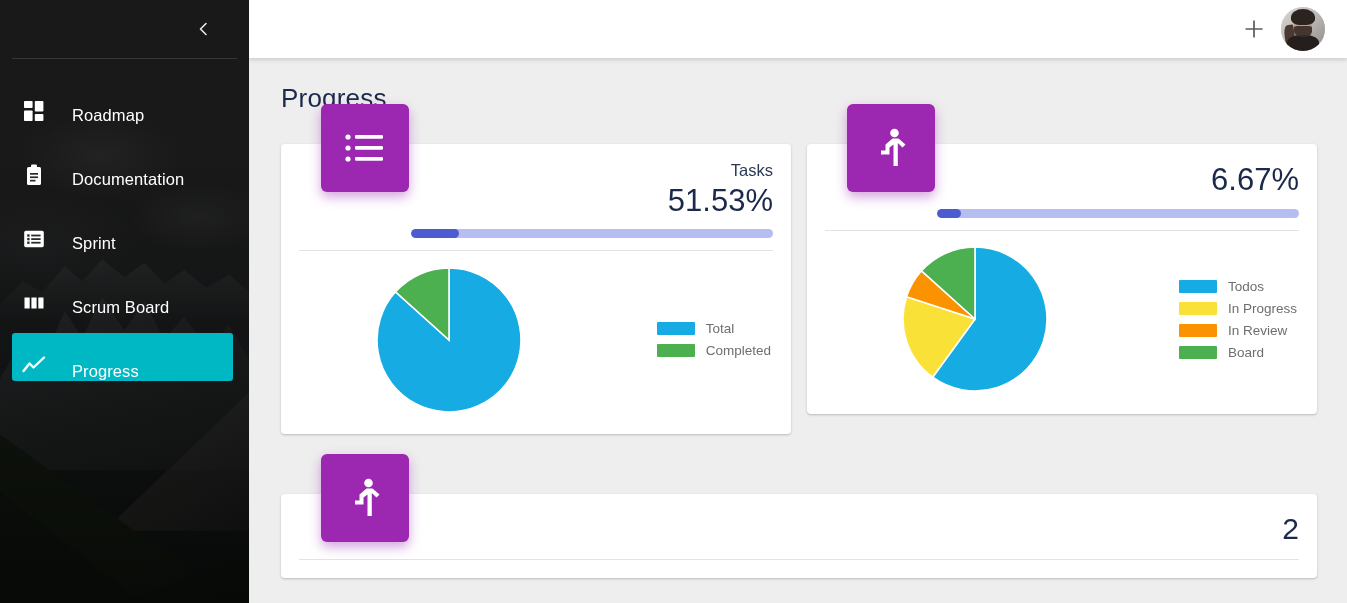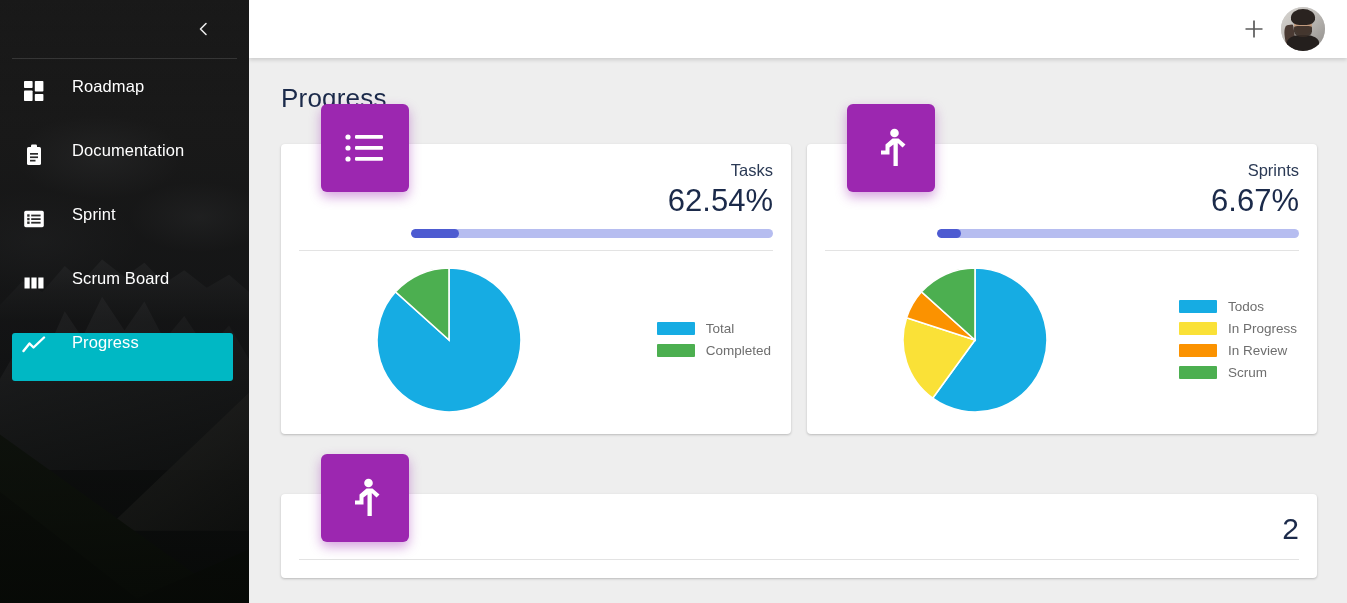--- a/index.html
+++ b/index.html
@@ -85,21 +85,21 @@
 
   .sb-divider {
     height: 1px;
     margin: 0 12px;
     background: rgba(255,255,255,0.13);
   }
 
   .sb-nav { padding-top: 18px; }
   .sb-item {
     position: relative;
-    display: flex; align-items: flex-start;
+    display: flex; align-items: flex-end;
     height: 48px;
     margin: 0 16px 16px 12px;
     padding-left: 8px;
     border-radius: 3px;
     cursor: pointer;
   }
   .sb-item.active { background: #00b8c4; }
   .sb-icon {
     width: 28px; height: 28px; flex: 0 0 28px;
     display: flex; align-items: center; justify-content: center;
@@ -403,21 +403,21 @@
                 <circle cx="4" cy="17" r="2.6" fill="#ffffff"></circle>
                 <circle cx="4" cy="28" r="2.6" fill="#ffffff"></circle>
                 <rect x="11" y="4.1" width="28" height="3.6" rx="1.2" fill="#ffffff"></rect>
                 <rect x="11" y="15.1" width="28" height="3.6" rx="1.2" fill="#ffffff"></rect>
                 <rect x="11" y="26.1" width="28" height="3.6" rx="1.2" fill="#ffffff"></rect>
               </svg>
             </div>
             <div class="card">
               <div class="card-head">
                 <div class="card-title">Tasks</div>
-                <div class="card-value">62.54%</div>
+                <div class="card-value">51.53%</div>
               </div>
               <div class="progress-track">
                 <div class="progress-fill" style="width: 13.33%;"></div>
               </div>
               <div class="card-sep"></div>
               <div class="chart-area">
                 <div class="pie-holder">
                   <svg class="pie" width="144" height="144" viewBox="-1 -1 2 2" aria-hidden="true">
                       <path d="M 0 0 L 6.123233995736766e-17 -1 A 1 1 0 1 1 -0.7430046667929471 -0.6692862355703287 Z" fill="#16ace3" stroke="#ffffff" stroke-width="0.022"></path>
                       <path d="M 0 0 L -0.7430046667929471 -0.6692862355703287 A 1 1 0 0 1 -1.8369701987210297e-16 -1 Z" fill="#4caf50" stroke="#ffffff" stroke-width="0.022"></path>
@@ -439,21 +439,20 @@
 
           <div class="card-outer">
             <div class="tile">
               <svg width="40" height="42" viewBox="0 0 40 42" aria-hidden="true">
                 <circle cx="23.5" cy="6" r="4.3" fill="#ffffff"></circle>
                 <path d="M21.5 11.5 L14.5 17.5 L14.5 23.5 L10 23.5 L10 27.5 L18.5 27.5 L18.5 20.5 L22.5 17.5 L22.5 39 L26.8 39 L26.8 16 L31.5 20.5 L34.5 17.5 L27.5 11.5 Z" fill="#ffffff"></path>
               </svg>
             </div>
             <div class="card">
               <div class="card-head">
-                <div class="card-title">Sprints</div>
                 <div class="card-value">6.67%</div>
               </div>
               <div class="progress-track">
                 <div class="progress-fill" style="width: 6.67%;"></div>
               </div>
               <div class="card-sep"></div>
               <div class="chart-area">
                 <div class="pie-holder">
                   <svg class="pie" width="144" height="144" viewBox="-1 -1 2 2" aria-hidden="true">
                       <path d="M 0 0 L 6.123233995736766e-17 -1 A 1 1 0 1 1 -0.587785252292473 0.8090169943749475 Z" fill="#16ace3" stroke="#ffffff" stroke-width="0.022"></path>
@@ -470,21 +469,21 @@
                     <div class="legend-item">
                       <span class="legend-swatch" style="background: rgb(250, 225, 55);"></span>
                       <span class="legend-label">In Progress</span>
                     </div>
                     <div class="legend-item">
                       <span class="legend-swatch" style="background: rgb(251, 146, 0);"></span>
                       <span class="legend-label">In Review</span>
                     </div>
                     <div class="legend-item">
                       <span class="legend-swatch" style="background: rgb(76, 175, 80);"></span>
-                      <span class="legend-label">Scrum</span>
+                      <span class="legend-label">Board</span>
                     </div>
                   </div>
               </div>
             </div>
           </div>
 
         </div>
 
         <div class="row-gap"></div>
 

